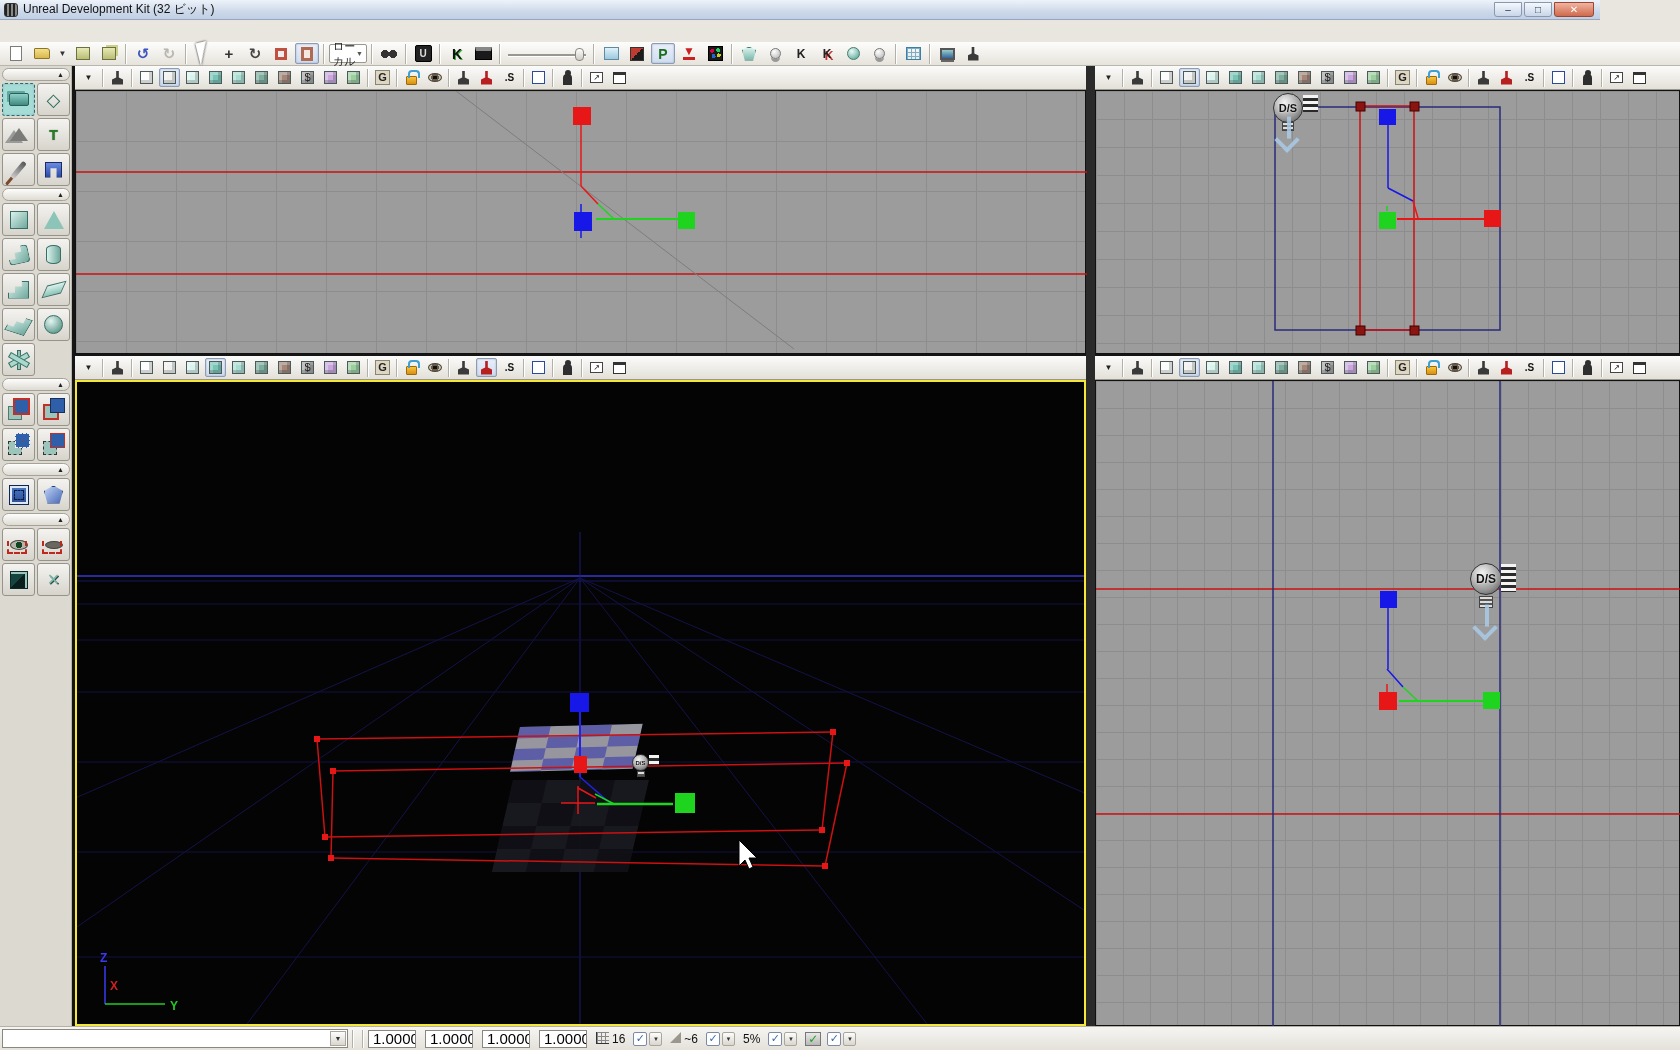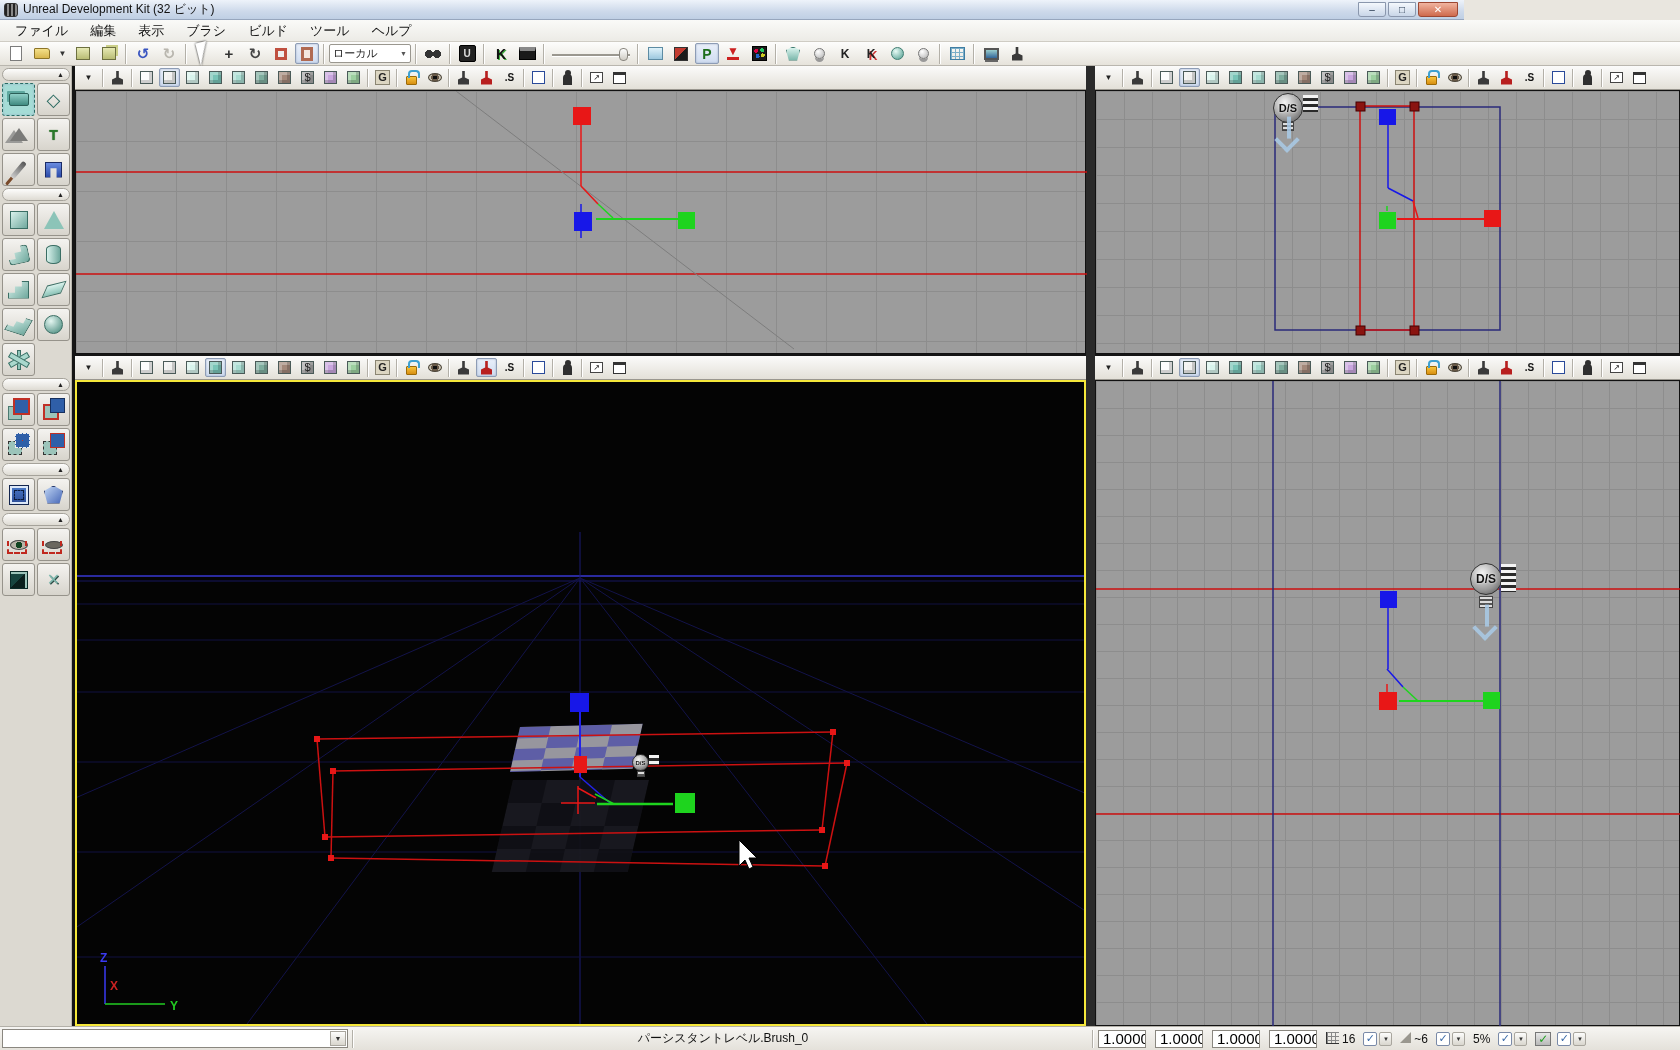--- a/index.html
+++ b/index.html
@@ -1,21 +1,21 @@
 <!DOCTYPE html>
 <html><head>
 <meta charset="utf-8">
 <style>
   * { margin:0; padding:0; box-sizing:border-box; }
   html,body { width:1680px; height:1050px; overflow:hidden;
     font-family:"Liberation Sans","DejaVu Sans",sans-serif; font-size:12px; background:#1c1c1c; }
   #app { position:relative; width:1680px; height:1050px; background:#e9e6df; }
 
   
-  #titlebar { position:absolute; left:0; top:0; width:1464px; height:20px;
+  #titlebar { position:absolute; left:0; top:0; width:1600px; height:20px;
     background:linear-gradient(#eef3fa,#cdd9ea 60%,#bfcfe4); border-bottom:1px solid #97a6bd;
     display:flex; align-items:center; padding-left:4px; }
   #app-icon { width:14px; height:14px; border-radius:3px; margin-right:5px;
     background:repeating-linear-gradient(90deg,#222 0 2px,#888 2px 4px); border:1px solid #333; }
   #title-text { font-size:12px; color:#111; }
   #win-controls { position:absolute; right:6px; top:2px; display:flex; gap:2px; }
   .win-btn { width:28px; height:15px; border:1px solid #8a97ad; border-radius:0 0 3px 3px;
     background:linear-gradient(#f4f8fd,#c9d6e8); display:flex; align-items:center; justify-content:center;
     font-size:10px; color:#24364d; line-height:1; }
   .win-btn.close { width:40px; background:linear-gradient(#f0b4a0,#cf6a4d); color:#fff; border-color:#9c4733; }
@@ -49,21 +49,21 @@
   .i-saveall .ig { box-shadow:3px -3px 0 -1px #ccd08a; }
   .i-undo .ig, .i-redo .ig { font-size:15px; color:#3a55c0; font-weight:bold; }
   .i-redo .ig { color:#b9b6ae; }
   .i-cursor .ig { width:0; height:0; border-left:6px solid #fff; border-right:5px solid transparent;
     border-bottom:13px solid transparent; border-top:10px solid #fff;
     filter:drop-shadow(0 0 1px #000); transform:rotate(-14deg); }
   .i-move .ig { font-size:15px; font-weight:bold; color:#333; }
   .i-rot .ig { font-size:15px; font-weight:bold; color:#444; }
   .i-scale .ig { width:12px; height:12px; border:3px solid #c05040; background:#eee; }
   .i-scalenu .ig { width:12px; height:14px; border:3px solid #b06a52; background:#f4e8e0; }
-  .mini-combo { width:82px; height:19px; background:#fff; border:1px solid #9a978f; border-radius:2px;
+  .mini-combo { width:38px; height:19px; background:#fff; border:1px solid #9a978f; border-radius:2px;
     justify-content:space-between; padding:0 3px; }
   .mini-combo b { font-weight:normal; font-size:11px; color:#222; }
   .mini-combo i { font-style:normal; font-size:7px; color:#555; }
   .mini-slider { width:84px; height:19px; }
   .mini-slider::before { content:""; position:absolute; left:2px; right:2px; top:9px; height:2px;
     background:#9a978f; border-bottom:1px solid #fff; }
   .mini-slider i { position:absolute; right:4px; top:3px; width:9px; height:13px; border-radius:4px;
     background:linear-gradient(#fdfdfd,#cfccc4); border:1px solid #8a8780; }
   .i-binoc .ig { width:16px; height:10px;
     background:radial-gradient(circle at 25% 50%, #333 0 4px, transparent 4px),
@@ -260,43 +260,20 @@
   <div id="titlebar">
     <span id="app-icon"></span>
     <span id="title-text">Unreal Development Kit (32 ビット)</span>
     <span id="win-controls">
       <span class="win-btn">–</span>
       <span class="win-btn">□</span>
       <span class="win-btn close">✕</span>
     </span>
   </div>
 
-  <nav id="menubar">
-      <span class="tb ">
-        <i class="ig">ファイル</i>
-      </span>
-      <span class="tb ">
-        <i class="ig">編集</i>
-      </span>
-      <span class="tb ">
-        <i class="ig">表示</i>
-      </span>
-      <span class="tb ">
-        <i class="ig">ブラシ</i>
-      </span>
-      <span class="tb ">
-        <i class="ig">ビルド</i>
-      </span>
-      <span class="tb ">
-        <i class="ig">ツール</i>
-      </span>
-      <span class="tb ">
-        <i class="ig">ヘルプ</i>
-      </span>
-    </nav>
 
   <div id="main-toolbar">
       <span class="tb i-page">
         <i class="ig"></i>
       </span>
       <span class="tb i-folder">
         <i class="ig"></i>
       </span>
       <span class="tb i-dd">
         <i class="ig">▼</i>
@@ -945,21 +922,20 @@
       </div>
     </div>
   </div>
 
   <div id="statusbar">
     <span id="level-combo">
       <input type="text" readonly="" value="" style="">
       <span class="dd-btn">▼</span>
     </span>
     <span class="st-sep"></span>
-    <span id="level-name-panel">パーシスタントレベル.Brush_0</span>
     <span class="st-sep"></span>
     <input class="num" readonly="" value="1.0000" style="">
     <input class="num" readonly="" value="1.0000" style="">
     <input class="num" readonly="" value="1.0000" style="">
     <input class="num" readonly="" value="1.0000" style="">
     <span class="snap-group">
       <span class="snap-icon-grid"></span>
       <span class="snap-label">16</span>
       <span class="checkbox">✓</span>
       <span class="cb-dd">▼</span>

